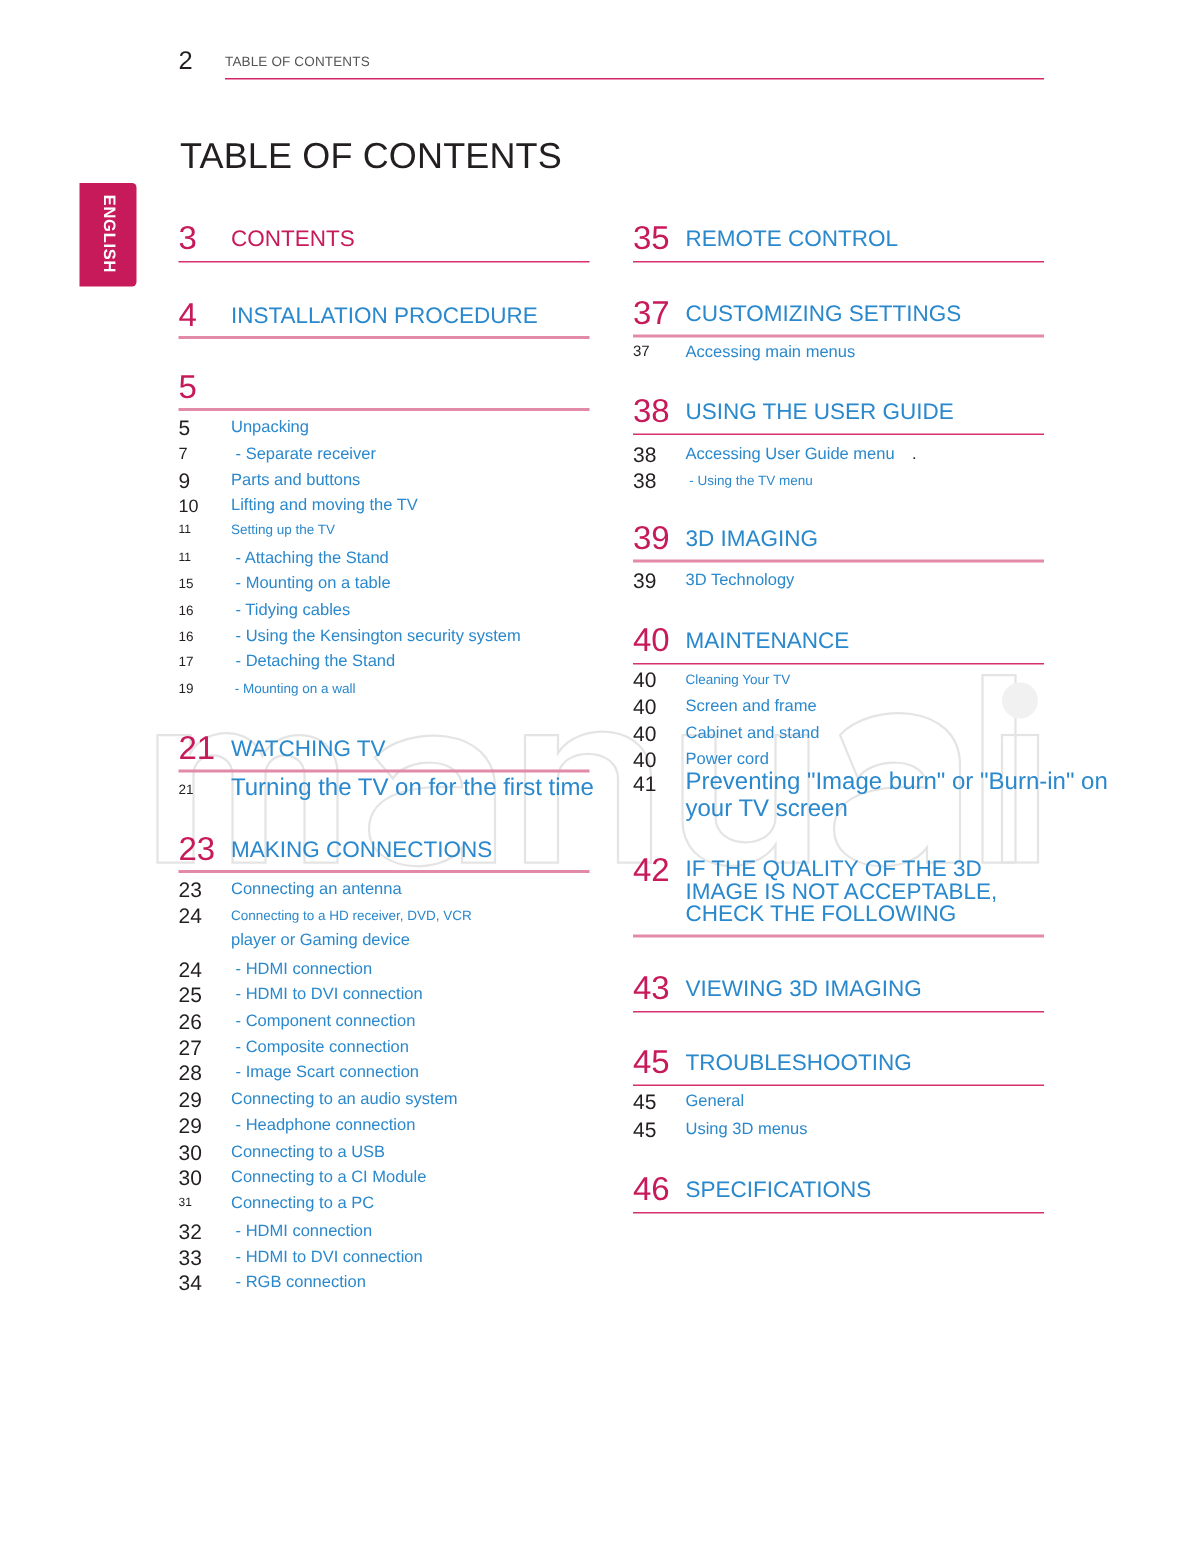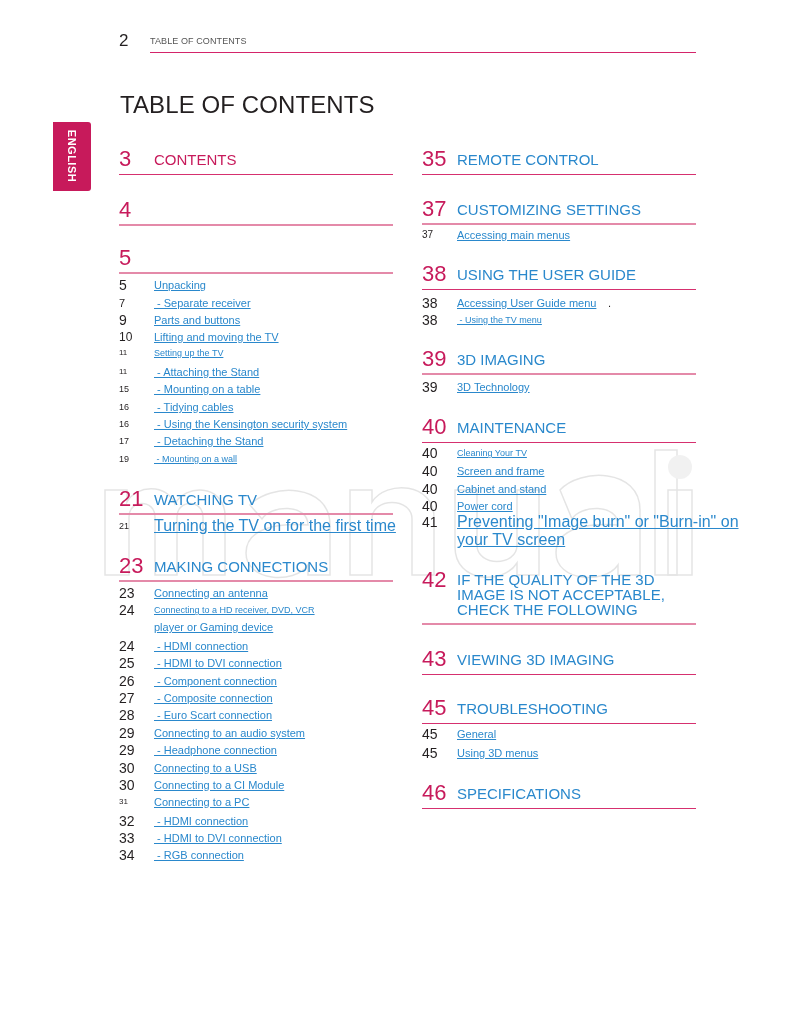--- a/index.html
+++ b/index.html
@@ -32,21 +32,21 @@
   }
   .sec-title.plain { color: #c71a5b; text-decoration: none; cursor: default; }
   .sec-rule { position: absolute; left: 0; width: 274px; height: 1px; background: #d6306f; }
   .sec-rule.light { background: #e48aa9; height: 2px; }
 
   .entry { position: absolute; left: 0; width: 274px; font-size: 11px; line-height: 14px; }
   .entry .num { position: absolute; left: 0; color: #231f20; }
   .entry .num.big { font-size: 14px; }
   .entry .num.small { font-size: 8px; }
   .entry .lbl {
-    position: absolute; left: 35px; color: #2a88cc; text-decoration: underline; cursor: pointer;
+    position: absolute; left: 35px; color: #2a88cc; cursor: pointer;
     white-space: nowrap; text-underline-offset: 1px;
   }
   .entry .lbl.sm { font-size: 16px; }
   .entry .lbl.xs { font-size: 9px; }
 
   .watermark {
     position: absolute; left: 100px; top: 445px; width: 600px; height: 140px; pointer-events: none; opacity: 0.55;
   }
 </style>
 </head>
@@ -79,20 +79,21 @@
     <div class="sec-head">
         <span class="sec-num">3</span>
         <span class="sec-title plain">CONTENTS</span>
       </div>
     <div class="sec-rule" style="top:28px"></div>
   </div>
 
   <div class="section" style="top:197px">
     <div class="sec-head">
         <span class="sec-num">4</span>
+        <span class="sec-title">INSTALLATION PROCEDURE</span>
       </div>
     <div class="sec-rule light" style="top:27px"></div>
   </div>
 
   <div class="section" style="top:245px">
     <div class="sec-head">
         <span class="sec-num">5</span>
       </div>
     <div class="sec-rule light" style="top:27px"></div>
   </div>
@@ -182,21 +183,21 @@
   <div class="entry" style="top:674px">
       <span class="num big">26</span>
       <span class="lbl" style="white-space:pre"> - Component connection</span>
     </div>
   <div class="entry" style="top:691px">
       <span class="num big">27</span>
       <span class="lbl" style="white-space:pre"> - Composite connection</span>
     </div>
   <div class="entry" style="top:708px">
       <span class="num big">28</span>
-      <span class="lbl" style="white-space:pre"> - Euro Scart connection</span>
+      <span class="lbl" style="white-space:pre"> - Image Scart connection</span>
     </div>
   <div class="entry" style="top:726px">
       <span class="num big">29</span>
       <span class="lbl">Connecting to an audio system</span>
     </div>
   <div class="entry" style="top:743px">
       <span class="num big">29</span>
       <span class="lbl" style="white-space:pre"> - Headphone connection</span>
     </div>
   <div class="entry" style="top:761px">

